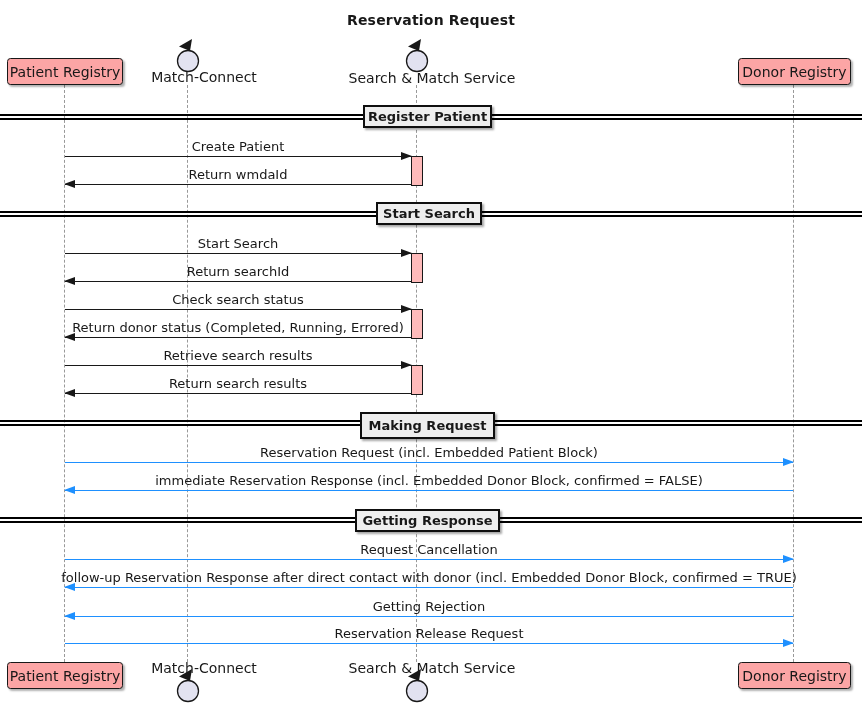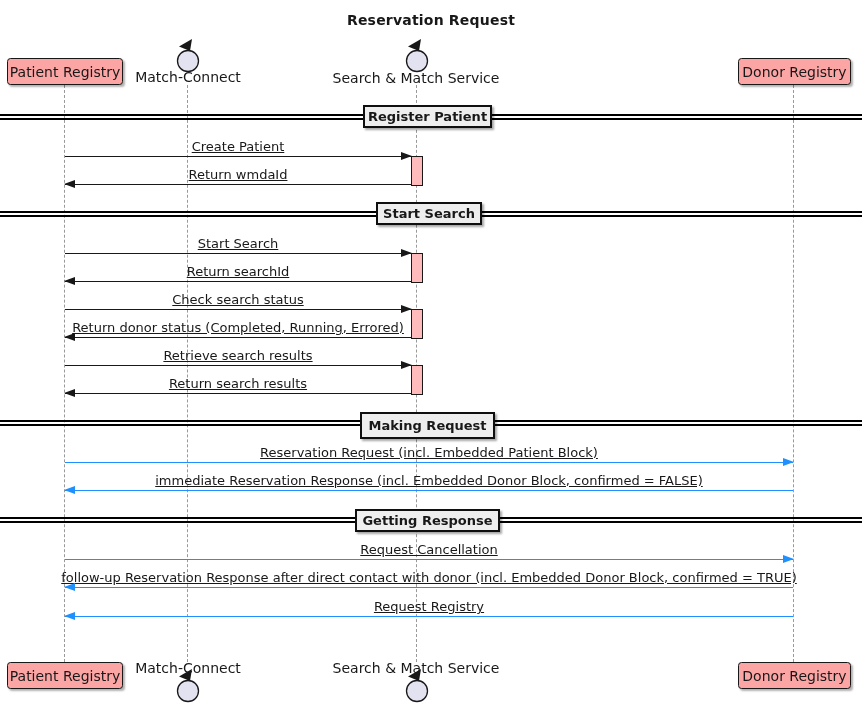--- a/index.html
+++ b/index.html
@@ -13,40 +13,40 @@
   }
   .participant-box{
     position:absolute;box-sizing:border-box;background:#fca5a5;
     border:1.5px solid #181818;border-radius:3.5px;
     box-shadow:2px 2px 2px rgba(0,0,0,0.3);
     display:flex;align-items:center;justify-content:center;
     font-size:14px;white-space:nowrap;
   }
   .actor-label{
     position:absolute;font-size:14px;text-align:center;white-space:nowrap;
-    display:flex;justify-content:center;
+    display:flex;justify-content:center;margin-left:16px;
   }
   .lifeline{
     position:absolute;width:0;border-left:1px dashed #999999;
   }
   .divider-lines{
     position:absolute;left:0;width:862px;height:2px;
     border-top:2px solid #000;border-bottom:2px solid #000;
   }
   .divider-box{
     position:absolute;box-sizing:border-box;background:#EEEEEE;
     border:2px solid #0f0f0f;box-shadow:2px 2px 2px rgba(0,0,0,0.35);
     display:flex;align-items:center;justify-content:center;
     font-size:13px;font-weight:bold;white-space:nowrap;
   }
   .activation{
     position:absolute;left:411px;width:10px;box-sizing:content-box;
     background:#FFBBBB;border:1px solid #181818;
   }
-  .msg{position:absolute;text-decoration:underline;}
+  .msg{position:absolute;}
   .msg-label{
     height:14px;font-size:13px;line-height:14px;text-align:center;
     white-space:nowrap;display:flex;justify-content:center;
   }
   .msg-line{position:relative;height:0;margin-top:2px;}
   .msg-line.black{border-top:1px solid #181818;}
   .msg-line.blue{border-top:1.5px solid #1E90FF;}
   .arrow{position:absolute;width:0;height:0;border-top:4.5px solid transparent;border-bottom:4.5px solid transparent;}
   .arrow.right{right:-1px;top:-5px;}
   .arrow.left{left:-1px;top:-5px;}
@@ -168,23 +168,29 @@
         <i class="arrow right blue-a"></i>
       </div>
   </div>
   <div class="msg" style="left:65px;top:571px;width:728px;">
     <div class="msg-label">follow-up Reservation Response after direct contact with donor (incl. Embedded Donor Block, confirmed = TRUE)</div>
     <div class="msg-line blue">
         <i class="arrow left blue-a"></i>
       </div>
   </div>
   <div class="msg" style="left:65px;top:600px;width:728px;">
-    <div class="msg-label">Request Registry</div>
+    <div class="msg-label">Getting Rejection</div>
     <div class="msg-line blue">
         <i class="arrow left blue-a"></i>
+      </div>
+  </div>
+  <div class="msg" style="left:65px;top:627px;width:728px;">
+    <div class="msg-label">Reservation Release Request</div>
+    <div class="msg-line blue">
+        <i class="arrow right blue-a"></i>
       </div>
   </div>
 
   <div class="participant-box" style="left:7px;top:662px;width:116px;height:27px;">Patient Registry</div>
 
   <div class="actor-label" style="left:129px;top:660px;width:118px;">Match-Connect</div>
   <svg class="control-icon" style="left:175px;top:668px;" width="26" height="36" viewBox="0 0 26 36">
     <circle cx="13" cy="23" r="10.5" fill="#E2E2F0" stroke="#181818" stroke-width="1.3"></circle>
     <polygon points="17,1 4,8.5 15,13" fill="#181818"></polygon>
   </svg>

